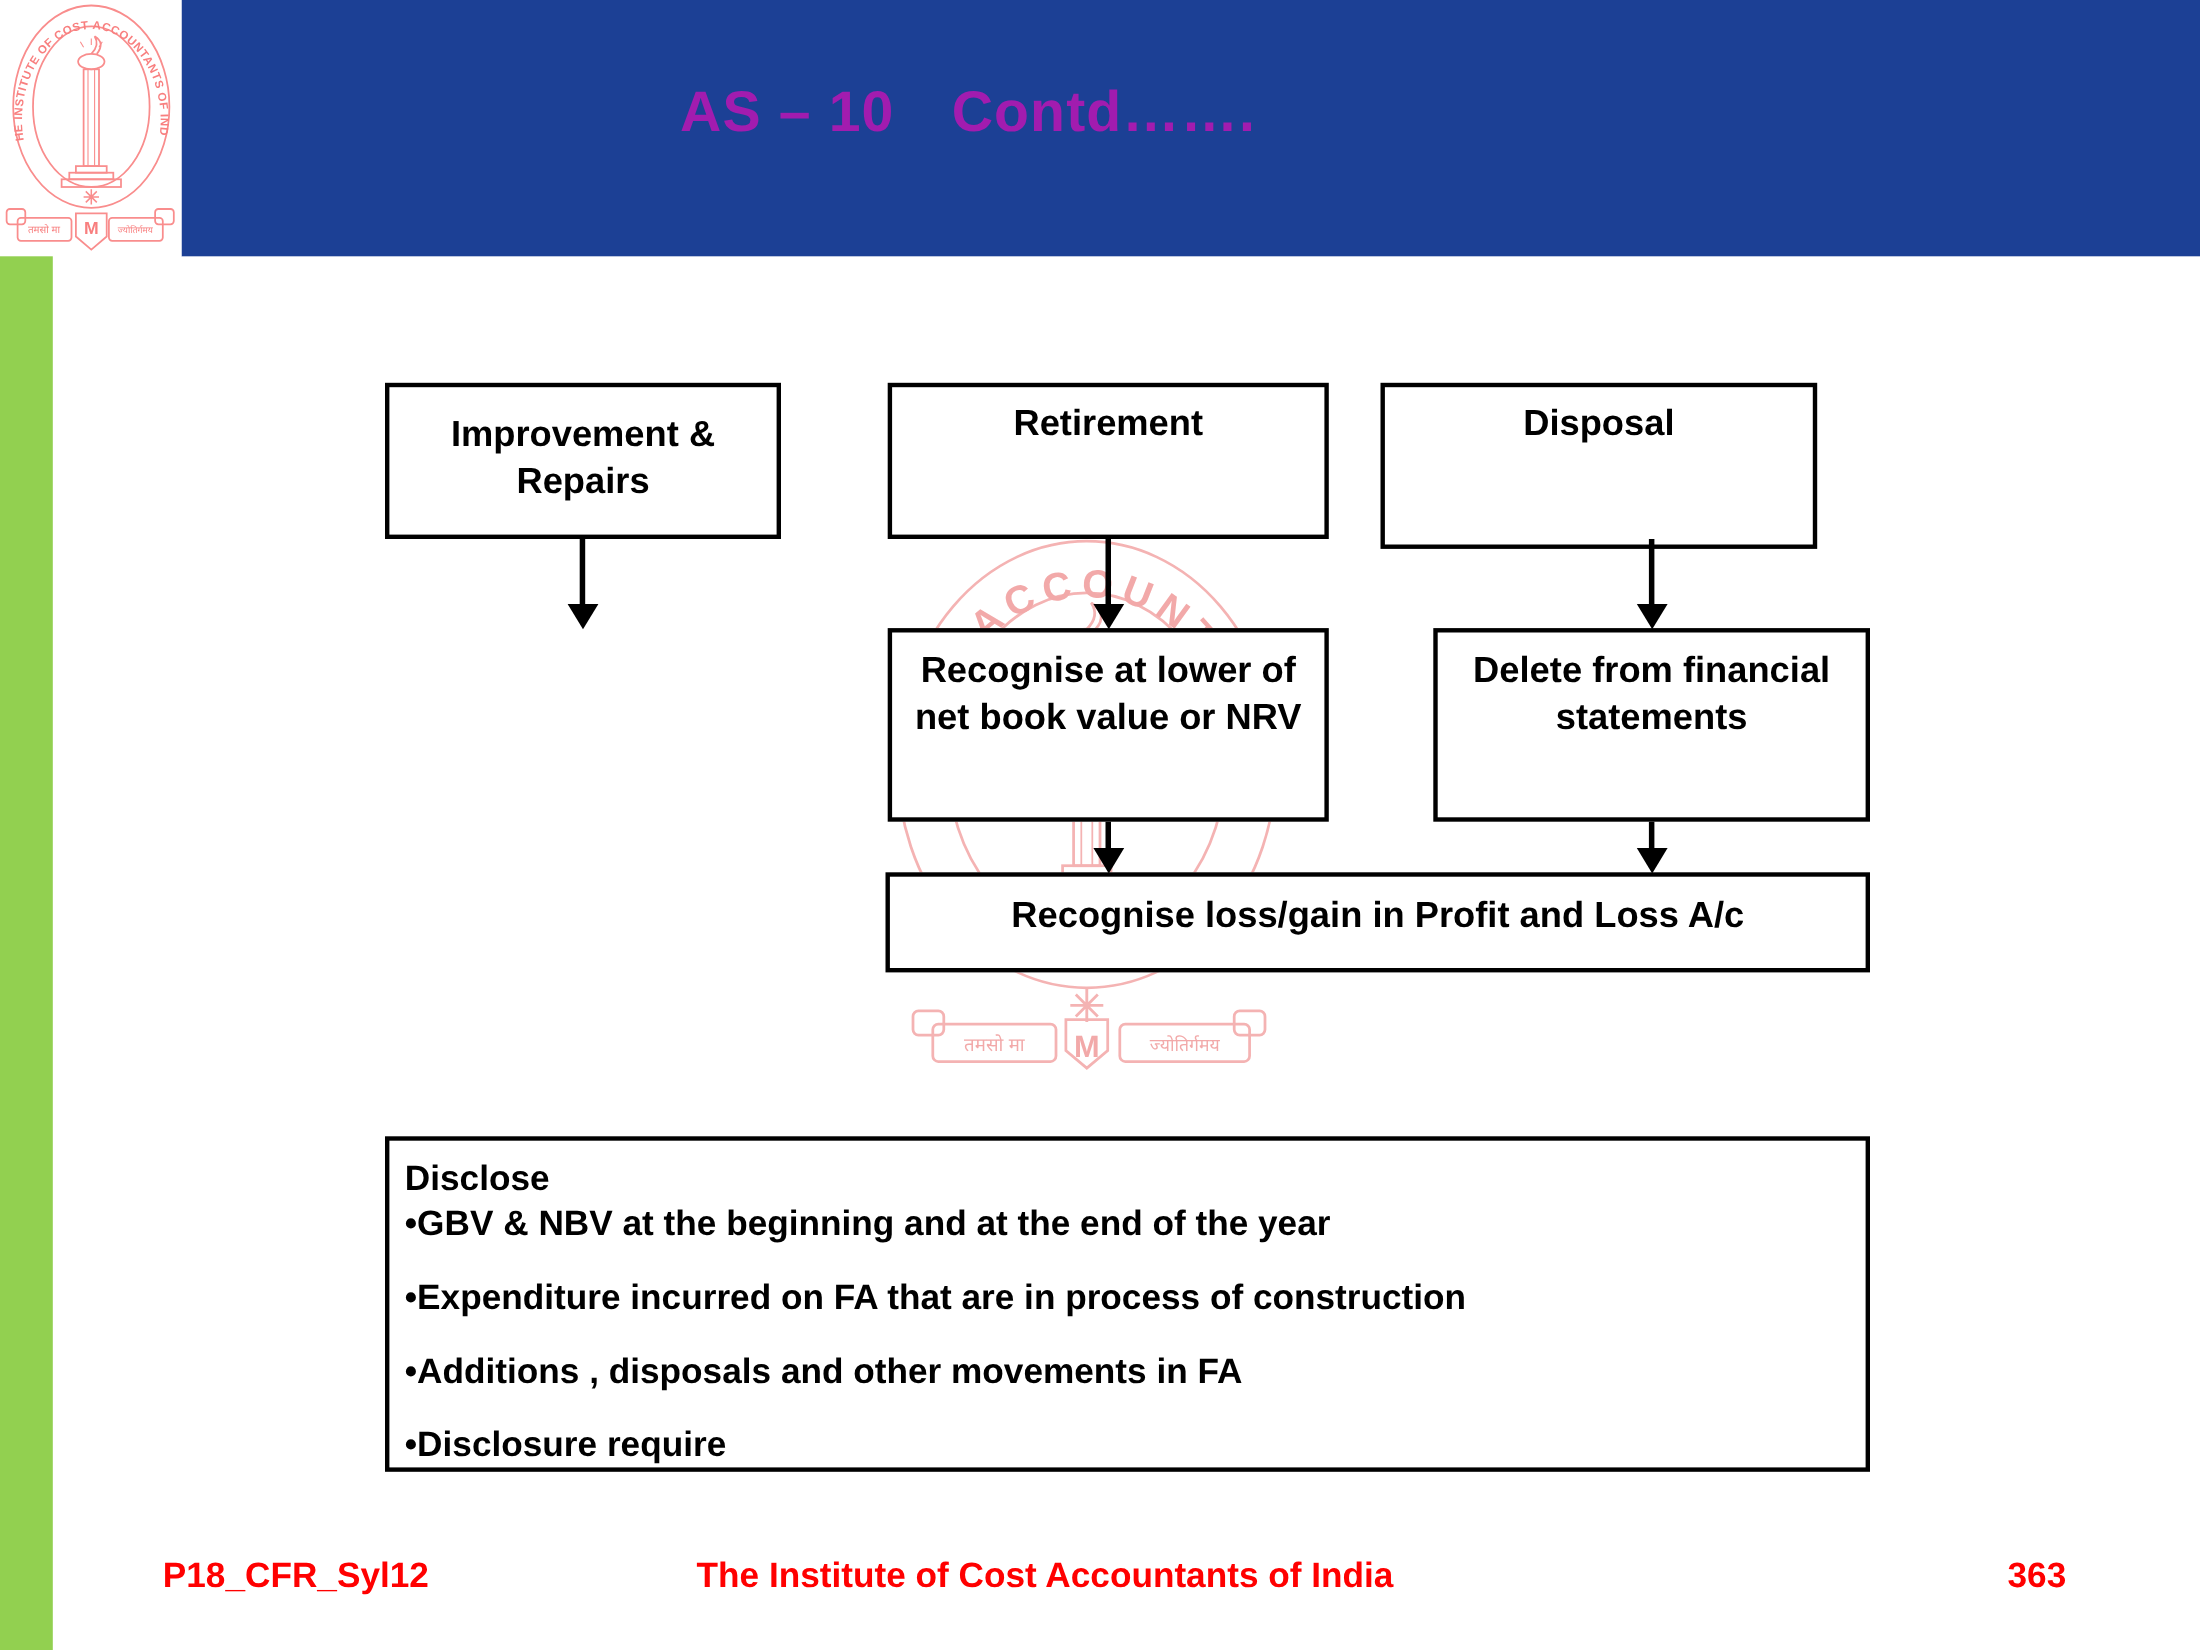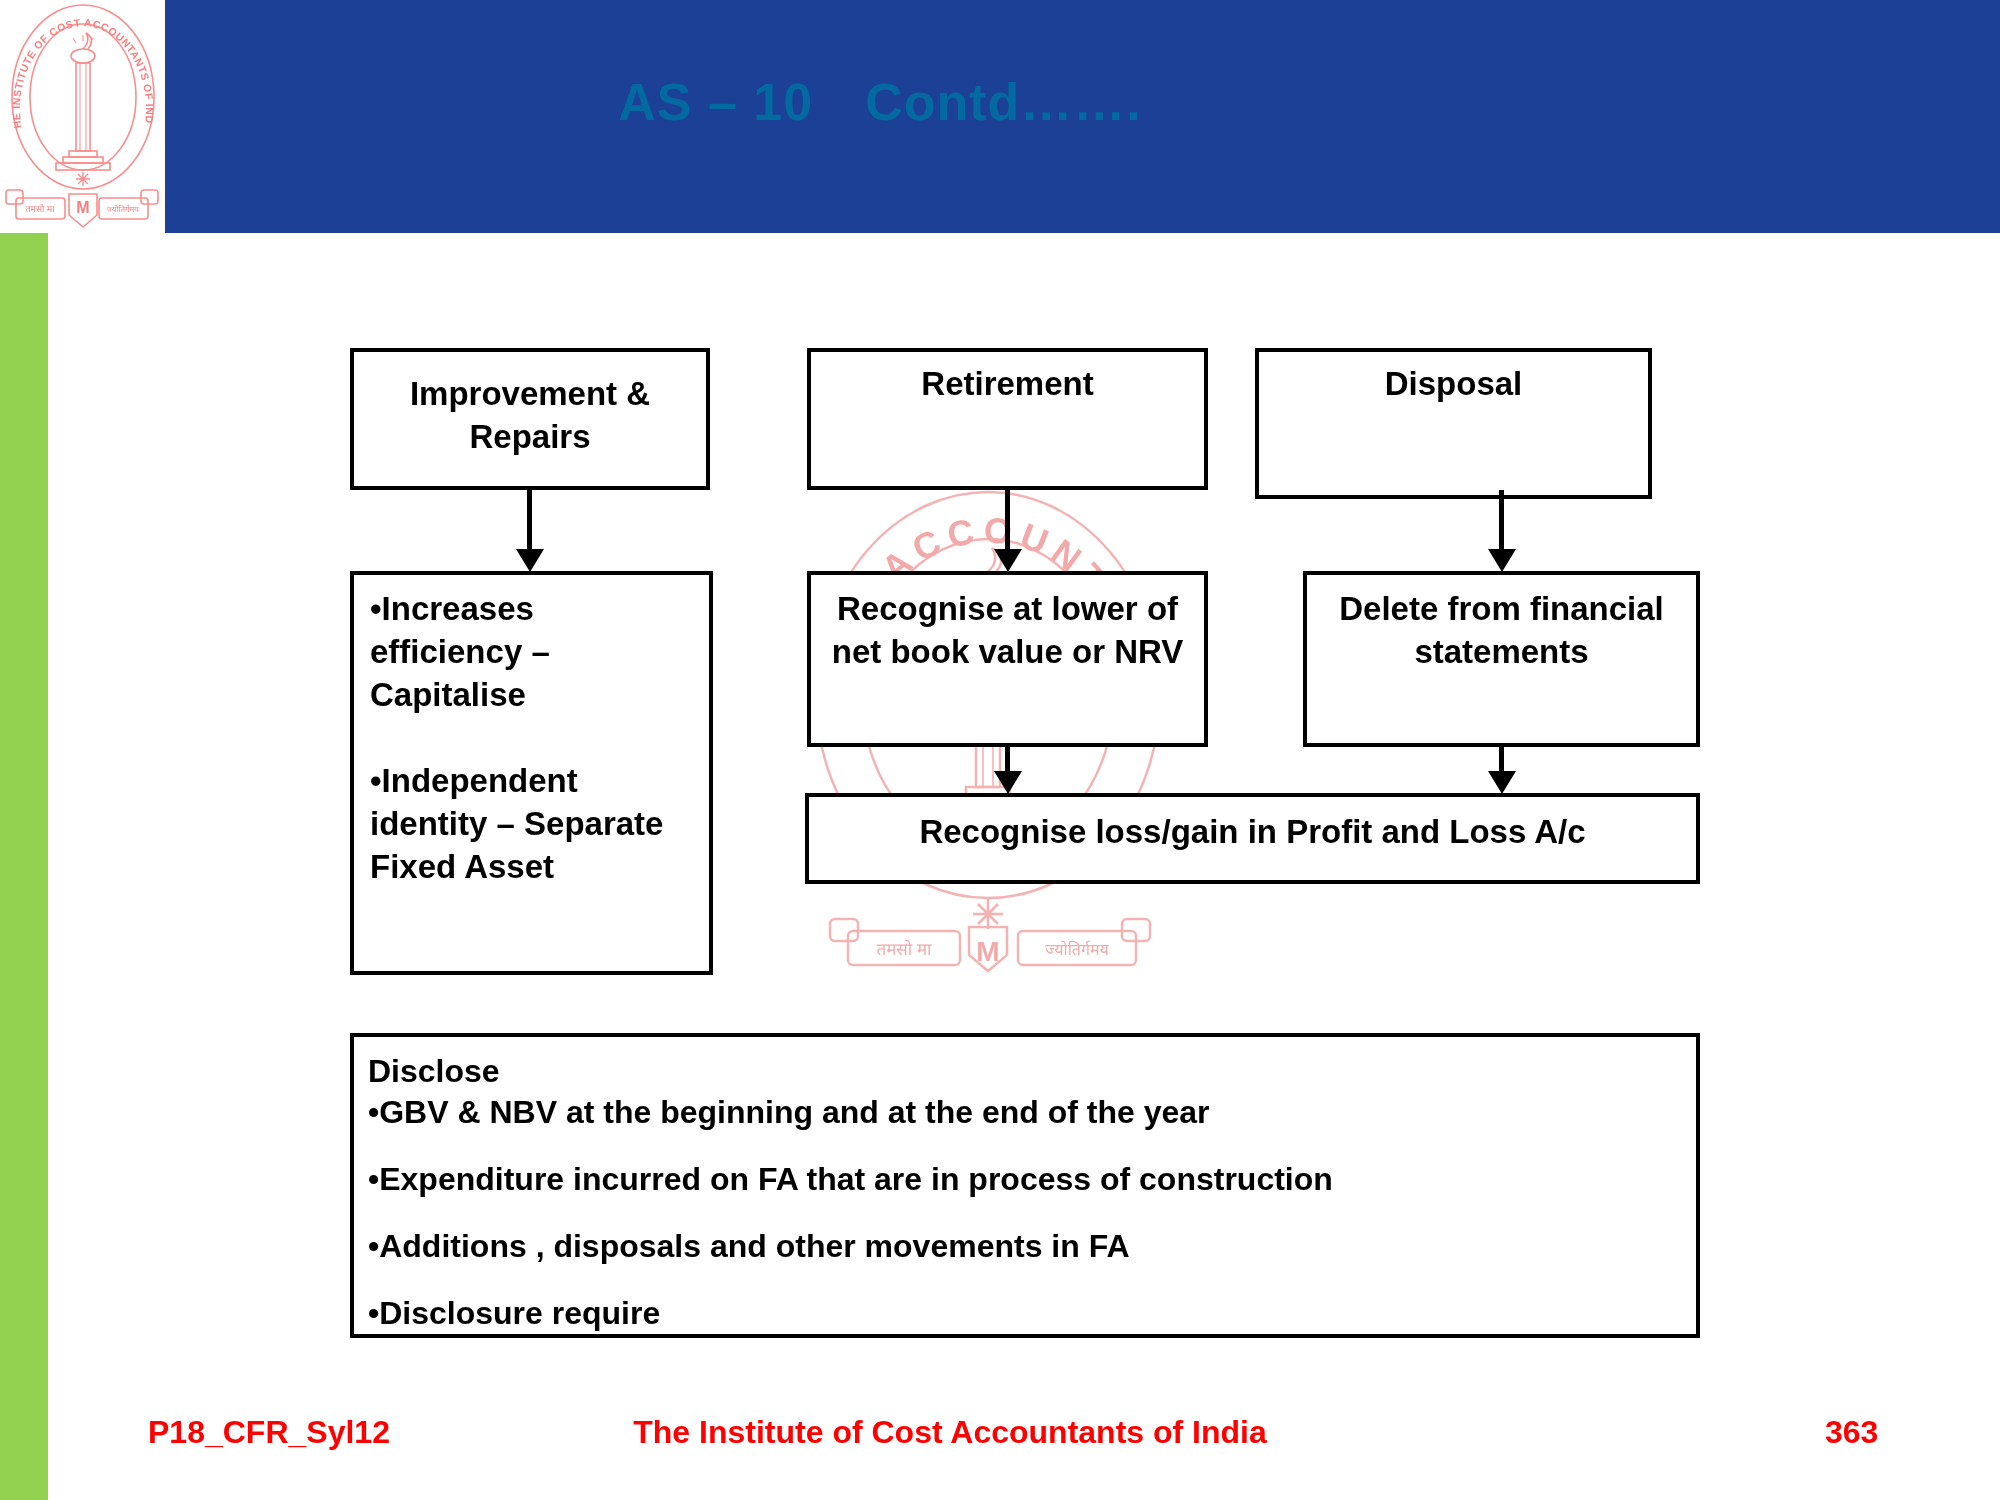--- a/index.html
+++ b/index.html
@@ -6,21 +6,21 @@
   #slide {
     position:relative; width:2000px; height:1500px; background:#ffffff;
     font-family:"Liberation Sans", sans-serif; overflow:hidden;
   }
   
   .banner { position:absolute; left:165px; top:0; width:1835px; height:233px; background:#1c4095; }
   .logo-area { position:absolute; left:0; top:0; width:165px; height:233px; background:#ffffff; }
   .title-row {
     position:absolute; left:380px; top:62px; width:1000px; height:80px;
     display:flex; justify-content:center; align-items:center; gap:52px;
-    color:#0369a1; font-weight:bold; font-size:52px; letter-spacing:1px;
+    color:#a21caf; font-weight:bold; font-size:52px; letter-spacing:1px;
   }
   
   .green-bar { position:absolute; left:0; top:233px; width:48px; height:1267px; background:#92d050; }
 
   
   .watermark { position:absolute; left:790px; top:483px; width:400px; height:505px; z-index:1; opacity:.85; }
 
   
   .fbox {
     position:absolute; background:#ffffff; border:4px solid #000; box-sizing:border-box;
@@ -136,29 +136,20 @@
     <div class="prelines">Improvement &amp;
 Repairs</div>
   </div>
   <div class="fbox center" id="box-retirement">
     <div class="prelines">Retirement</div>
   </div>
   <div class="fbox center" id="box-disposal">
     <div class="prelines">Disposal</div>
   </div>
 
-  <div class="fbox" id="box-bullets">
-    <div class="prelines" style="line-height:43px">•Increases
-efficiency –
-Capitalise
-
-•Independent
-identity – Separate
-Fixed Asset</div>
-  </div>
   <div class="fbox center" id="box-recognise">
     <div class="prelines">Recognise at lower of
 net book value or NRV</div>
   </div>
   <div class="fbox center" id="box-delete">
     <div class="prelines">Delete from financial
 statements</div>
   </div>
 
   <div class="fbox center" id="box-lossgain">

